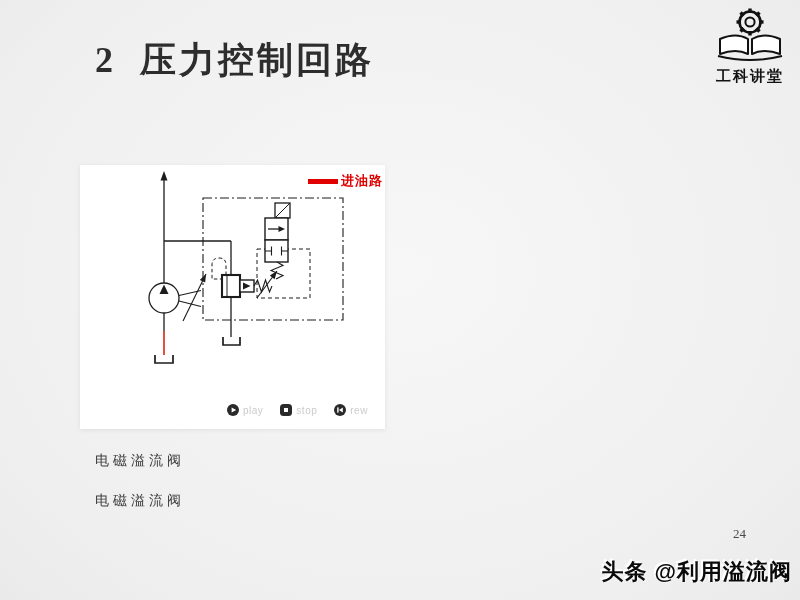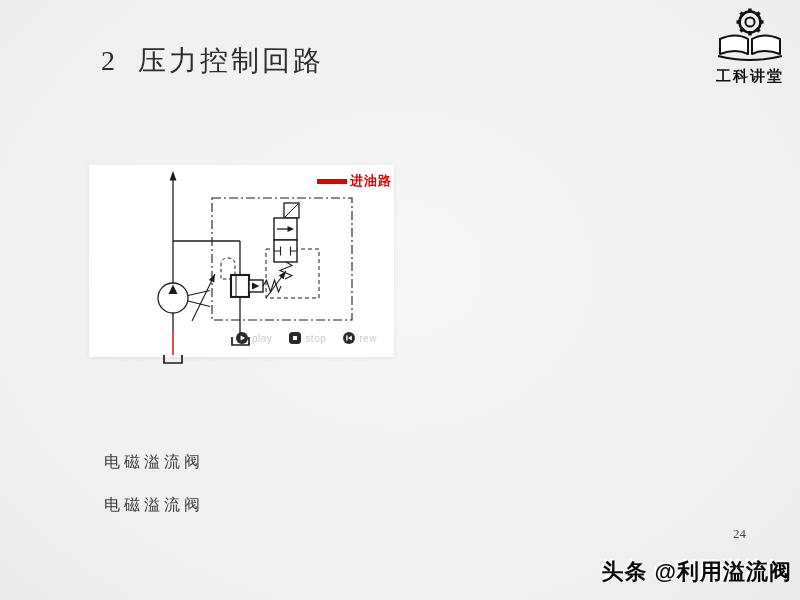--- a/index.html
+++ b/index.html
@@ -3,45 +3,45 @@
 <meta charset="utf-8">
 <style>
   html,body{margin:0;padding:0;}
   body{width:800px;height:600px;font-family:"Liberation Sans",sans-serif;}
   .slide{position:relative;width:800px;height:600px;overflow:hidden;
          background:radial-gradient(ellipse at 50% 45%, #f7f7f7 0%, #efefef 78%, #eaeaea 100%);}
 
   .badge{position:absolute;left:5px;top:4px;background:#e9e9e9;color:#b4b4b4;
          font-size:12.5px;letter-spacing:1px;padding:3px 11px 4px;border-radius:2px;}
 
-  .title{position:absolute;left:87px;top:28px;margin:14px;font-family:"Liberation Serif","DejaVu Serif",serif;
-         font-weight:400;font-size:28px;color:#2d2d2d;letter-spacing:3px;white-space:pre;}
+  .title{position:absolute;left:87px;top:28px;margin:8px;font-family:"Liberation Serif","DejaVu Serif",serif;
+         font-weight:700;font-size:36px;color:#2d2d2d;letter-spacing:3px;white-space:pre;}
 
   .logo{position:absolute;left:703px;top:3px;width:94px;text-align:center;}
   .logo-text{font-family:Liberation Mono, monospace;font-weight:bold;
              font-size:15px;letter-spacing:2px;color:#111;margin-top:-2px;}
 
-  .panel{position:absolute;left:89px;top:165px;width:305px;height:192px;background:#ffffff;
+  .panel{position:absolute;left:80px;top:165px;width:305px;height:264px;background:#ffffff;
          box-shadow:0 1px 5px rgba(0,0,0,0.08);}
   .schematic{position:absolute;left:0;top:0;}
 
   .legend{position:absolute;right:2px;top:7px;display:flex;align-items:center;gap:3px;}
   .legend-bar{display:inline-block;width:30px;height:5px;background:#e00000;}
   .legend-label{font-family:"Liberation Serif","DejaVu Serif",serif;font-weight:bold;
                 font-size:13px;color:#e00000;letter-spacing:1px;}
 
   .controls{position:absolute;left:147px;bottom:13px;display:flex;align-items:center;gap:17px;}
   .ctrl{display:flex;align-items:center;gap:4px;cursor:pointer;}
   .ctrl-label{font-size:10px;color:#cbcbcb;letter-spacing:0.5px;}
 
   .note-right{position:absolute;left:415px;top:241px;font-family:"Liberation Serif","DejaVu Serif",serif;
               font-size:15px;color:#4a4a4a;letter-spacing:1.5px;}
   .note-right div{margin-bottom:24px;}
 
-  .note-left{position:absolute;left:104px;top:452px;font-size:16px;color:#3c3c3c;letter-spacing:4px;text-align:center;}
+  .note-left{position:absolute;left:95px;top:452px;font-size:14px;color:#3c3c3c;letter-spacing:4px;text-align:center;}
   .note-left div{margin-bottom:22px;}
 
   .page-num{position:absolute;left:733px;top:526px;font-family:Liberation Serif, serif;
             font-size:13px;color:#4a4a4a;}
   .watermark{position:absolute;right:8px;top:557px;font-weight:bold;font-size:22px;color:#0a0a0a;
              letter-spacing:1px;text-shadow:-2px -2px 0 #ffffff,-1px -1px 0 #ffffff,1px 1px 0 #f5f5f5;}
 </style>
 </head>
 <body>
 

